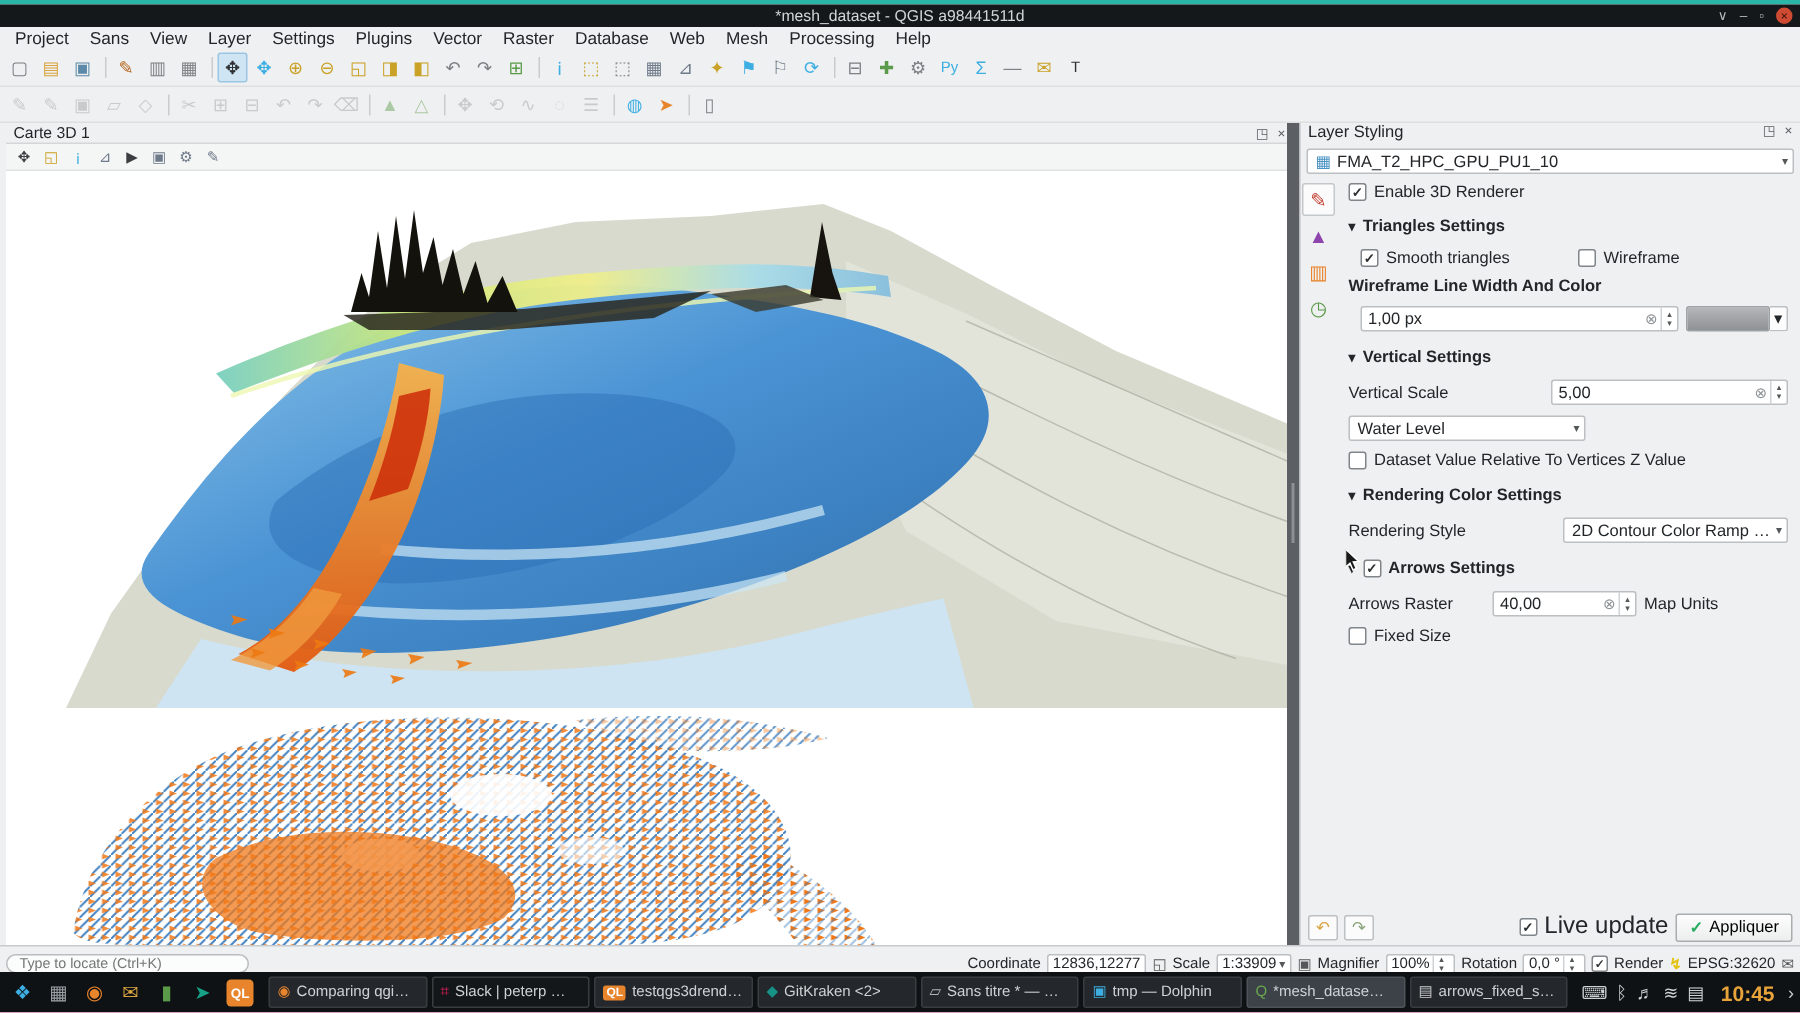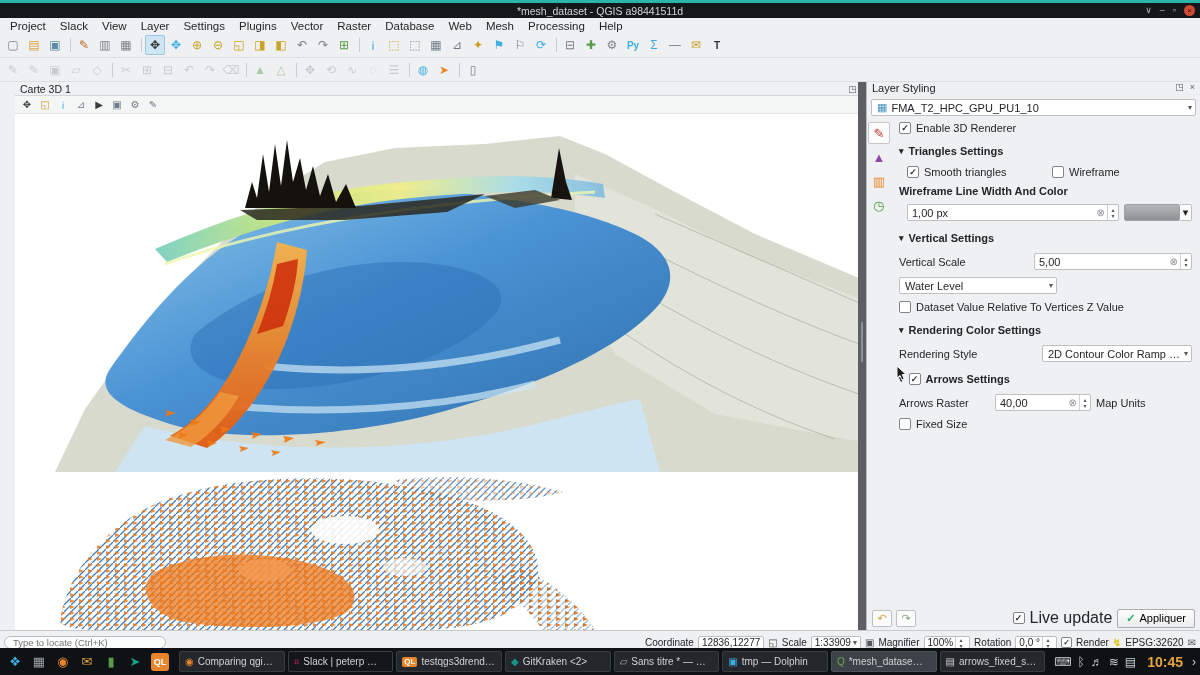--- a/index.html
+++ b/index.html
@@ -16,28 +16,28 @@
                  display:flex;align-items:center;justify-content:center;font-size:8px}
   .menubar{position:absolute;top:18px;left:0;right:0;height:15px;background:#eff0f1;
            display:flex;align-items:center;padding-left:3px}
   .menu-item{font-size:11.5px;padding:0 7px;color:#232629}
   .toolbar{position:absolute;left:0;right:0;background:#eff0f1;display:flex;align-items:center;
            gap:1px;padding:0 3px;border-bottom:1px solid #dddfe0}
   .toolbar.t1{top:33px;height:25px}
   .toolbar.t2{top:58px;height:24px}
   .tbi{min-width:20px;height:20px;display:flex;align-items:center;justify-content:center;
        font-size:12px;border-radius:2px;flex:none}
-  .tbi.txt{font-size:10px;font-weight:bold}
+  .tbi.txt{font-size:10px;font-weight:normal}
   .tbi.pressed{background:#cfe5f3;border:1px solid #99c6e3}
   .tbi.dim{opacity:.45}
   .tbi.sep{min-width:7px;height:18px;position:relative}
   .tbi.sep::after{content:"";position:absolute;left:50%;top:2px;bottom:2px;width:1px;background:#c9cccd}
   .tbi.small{min-width:16px;height:16px;font-size:10px}
   
-  .dock{position:absolute;top:82px;left:15px;width:858px;height:548px;background:#ec4899;
+  .dock{position:absolute;top:82px;left:4px;width:858px;height:548px;background:#ec4899;
         display:flex;flex-direction:column}
   .dock-header{height:14px;background:#eff0f1;display:flex;align-items:center;padding:0 5px;
                font-size:10.5px;border-bottom:1px solid #d4d6d7}
   .dock-title{flex:1}
   .dock-ico{font-size:9px;color:#5a5e61;margin-left:6px}
   .toolbar3d{height:18px;background:#f4f5f5;display:flex;align-items:center;gap:2px;padding:0 4px;
              border-bottom:1px solid #e0e2e3}
   .view3d{height:358px;position:relative;background:#fff;border-bottom:2px solid #9aa0a4}
   .view2d{flex:1;background:#fff;overflow:hidden}
   .splitter{position:absolute;top:82px;left:858px;width:8px;height:548px;background:#5c6064}
@@ -138,21 +138,21 @@
     <span class="wbtn">∨</span>
         <span class="wbtn">–</span>
         <span class="wbtn">▫</span>
         <span class="wbtn closebtn">×</span>
       </div>
   </div>
 
   <div class="menubar">
 
   <span class="menu-item">Project</span>
-      <span class="menu-item">Slack</span>
+      <span class="menu-item">Sans</span>
       <span class="menu-item">View</span>
       <span class="menu-item">Layer</span>
       <span class="menu-item">Settings</span>
       <span class="menu-item">Plugins</span>
       <span class="menu-item">Vector</span>
       <span class="menu-item">Raster</span>
       <span class="menu-item">Database</span>
       <span class="menu-item">Web</span>
       <span class="menu-item">Mesh</span>
       <span class="menu-item">Processing</span>

